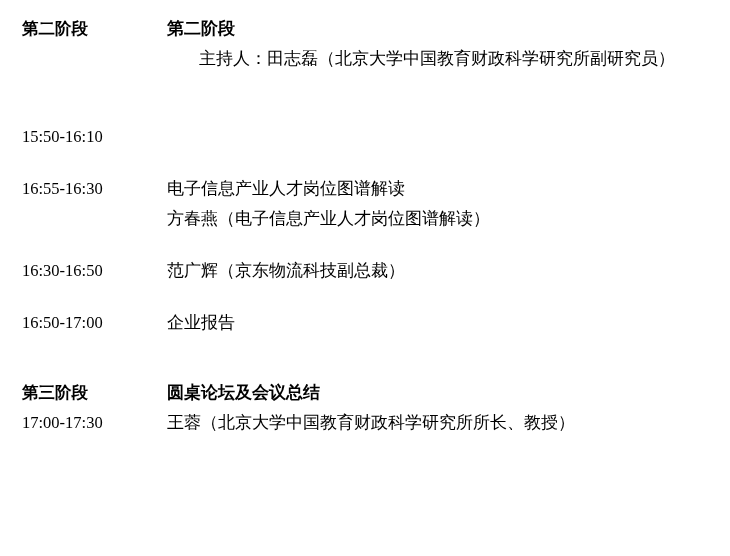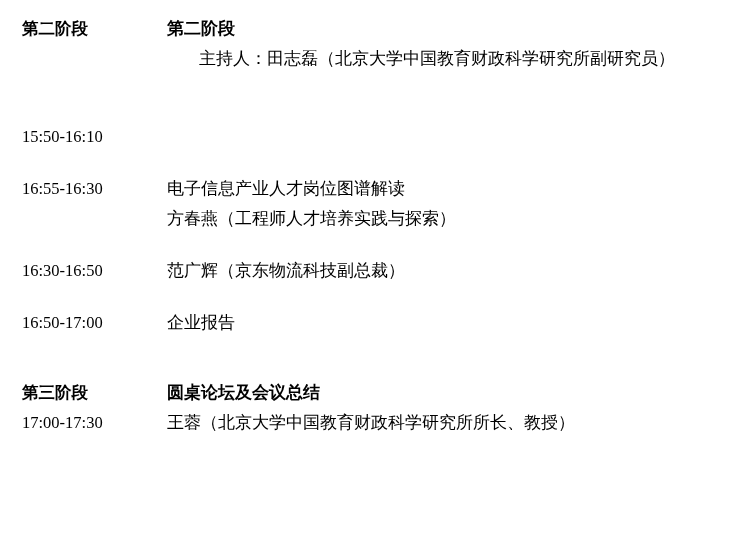--- a/index.html
+++ b/index.html
@@ -73,21 +73,21 @@
   <div class="row">
     <div class="time-col">15:50-16:10</div>
   </div>
 
   <div class="gap-md"></div>
 
   <div class="row">
     <div class="time-col">16:55-16:30</div>
     <div class="content-col">
       <span class="line">电子信息产业人才岗位图谱解读</span>
-      <span class="line">方春燕（工程师人才培养实践与探索）</span>
+      <span class="line">方春燕（电子信息产业人才岗位图谱解读）</span>
     </div>
   </div>
 
   <div class="gap-md"></div>
 
   <div class="row">
     <div class="time-col">16:30-16:50</div>
     <div class="content-col">
       <span class="line">范广辉（京东物流科技副总裁）</span>
     </div>

